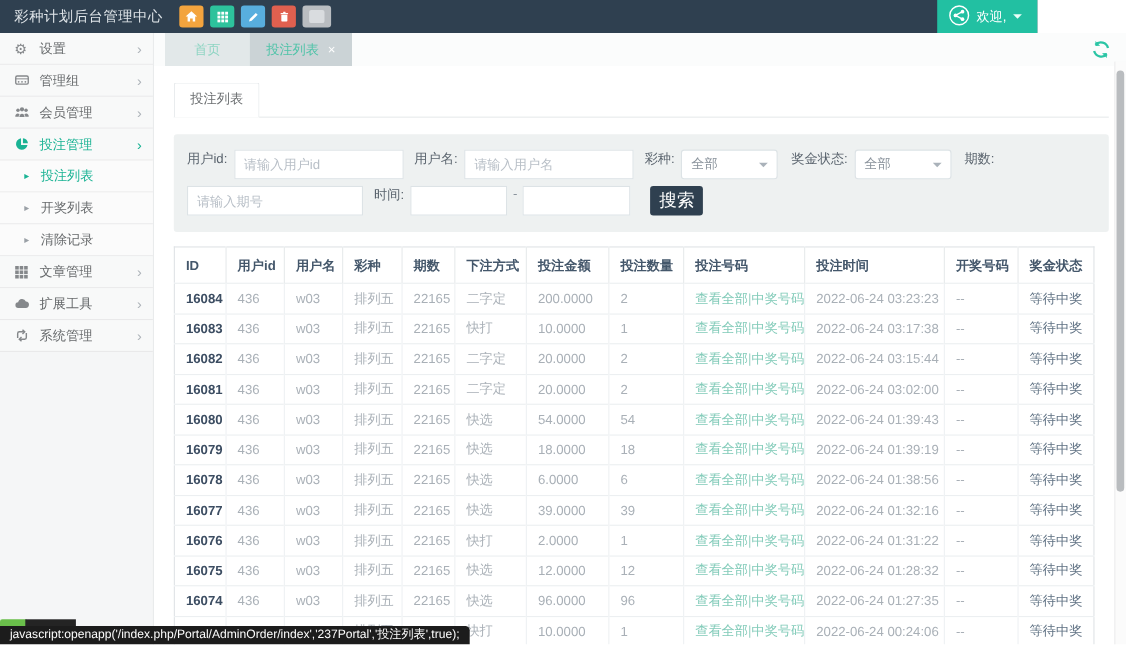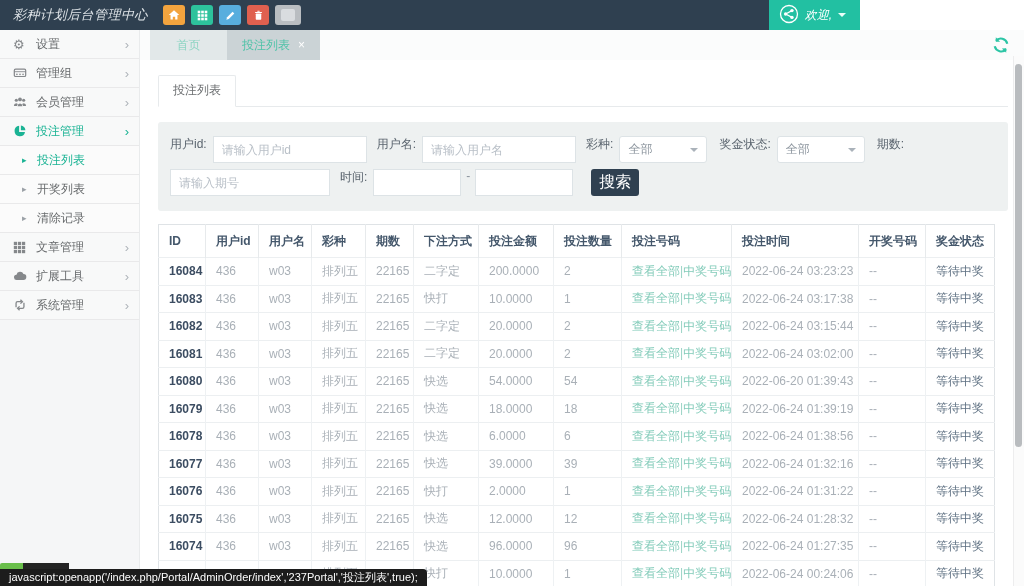--- a/index.html
+++ b/index.html
@@ -1,22 +1,22 @@
 <!DOCTYPE html>
 <html><head>
 <meta charset="utf-8">
 <style>
   * { margin:0; padding:0; box-sizing:border-box; }
   html,body { width:1024px; height:586px; overflow:hidden; background:#fff;
     font-family:"Liberation Sans", sans-serif; }
   body { position:relative; }
 
   
-  .navbar { position:absolute; left:0; top:0; width:860px; height:30px;
-    background:#2f4050; display:flex; align-items:center; z-index:10;font-style:italic; }
+  .navbar { position:absolute; left:0; top:0; width:943px; height:30px;
+    background:#2f4050; display:flex; align-items:center; z-index:10; }
   .nav-title { color:#dfe4e8; font-size:13px; padding-left:13px; letter-spacing:.5px; white-space:nowrap; }
   .nav-btns { display:flex; gap:6px; margin-left:15px; align-items:center; }
   .nb { width:22px; height:20px; border:none; border-radius:3px; display:flex;
     align-items:center; justify-content:center; cursor:pointer; padding:0; }
   .nb svg { display:block; }
   .nb.orange { background:#f3a43e; }
   .nb.green  { background:#2dc29c; }
   .nb.blue   { background:#58aede; }
   .nb.red    { background:#e0604f; }
   .nb.gray   { background:#b9bdc1; width:26px; }
@@ -407,21 +407,21 @@
             <tr>
               <td class="c-id">16080</td>
               <td>436</td>
               <td>w03</td>
               <td>排列五</td>
               <td>22165</td>
               <td>快选</td>
               <td>54.0000</td>
               <td>54</td>
               <td><a class="link-green">查看全部</a><span class="link-div">|</span><a class="link-green">中奖号码</a></td>
-              <td>2022-06-20 01:39:43</td>
+              <td>2022-06-24 01:39:43</td>
               <td>--</td>
               <td class="c-status">等待中奖</td>
             </tr>
             <tr>
               <td class="c-id">16079</td>
               <td>436</td>
               <td>w03</td>
               <td>排列五</td>
               <td>22165</td>
               <td>快选</td>

